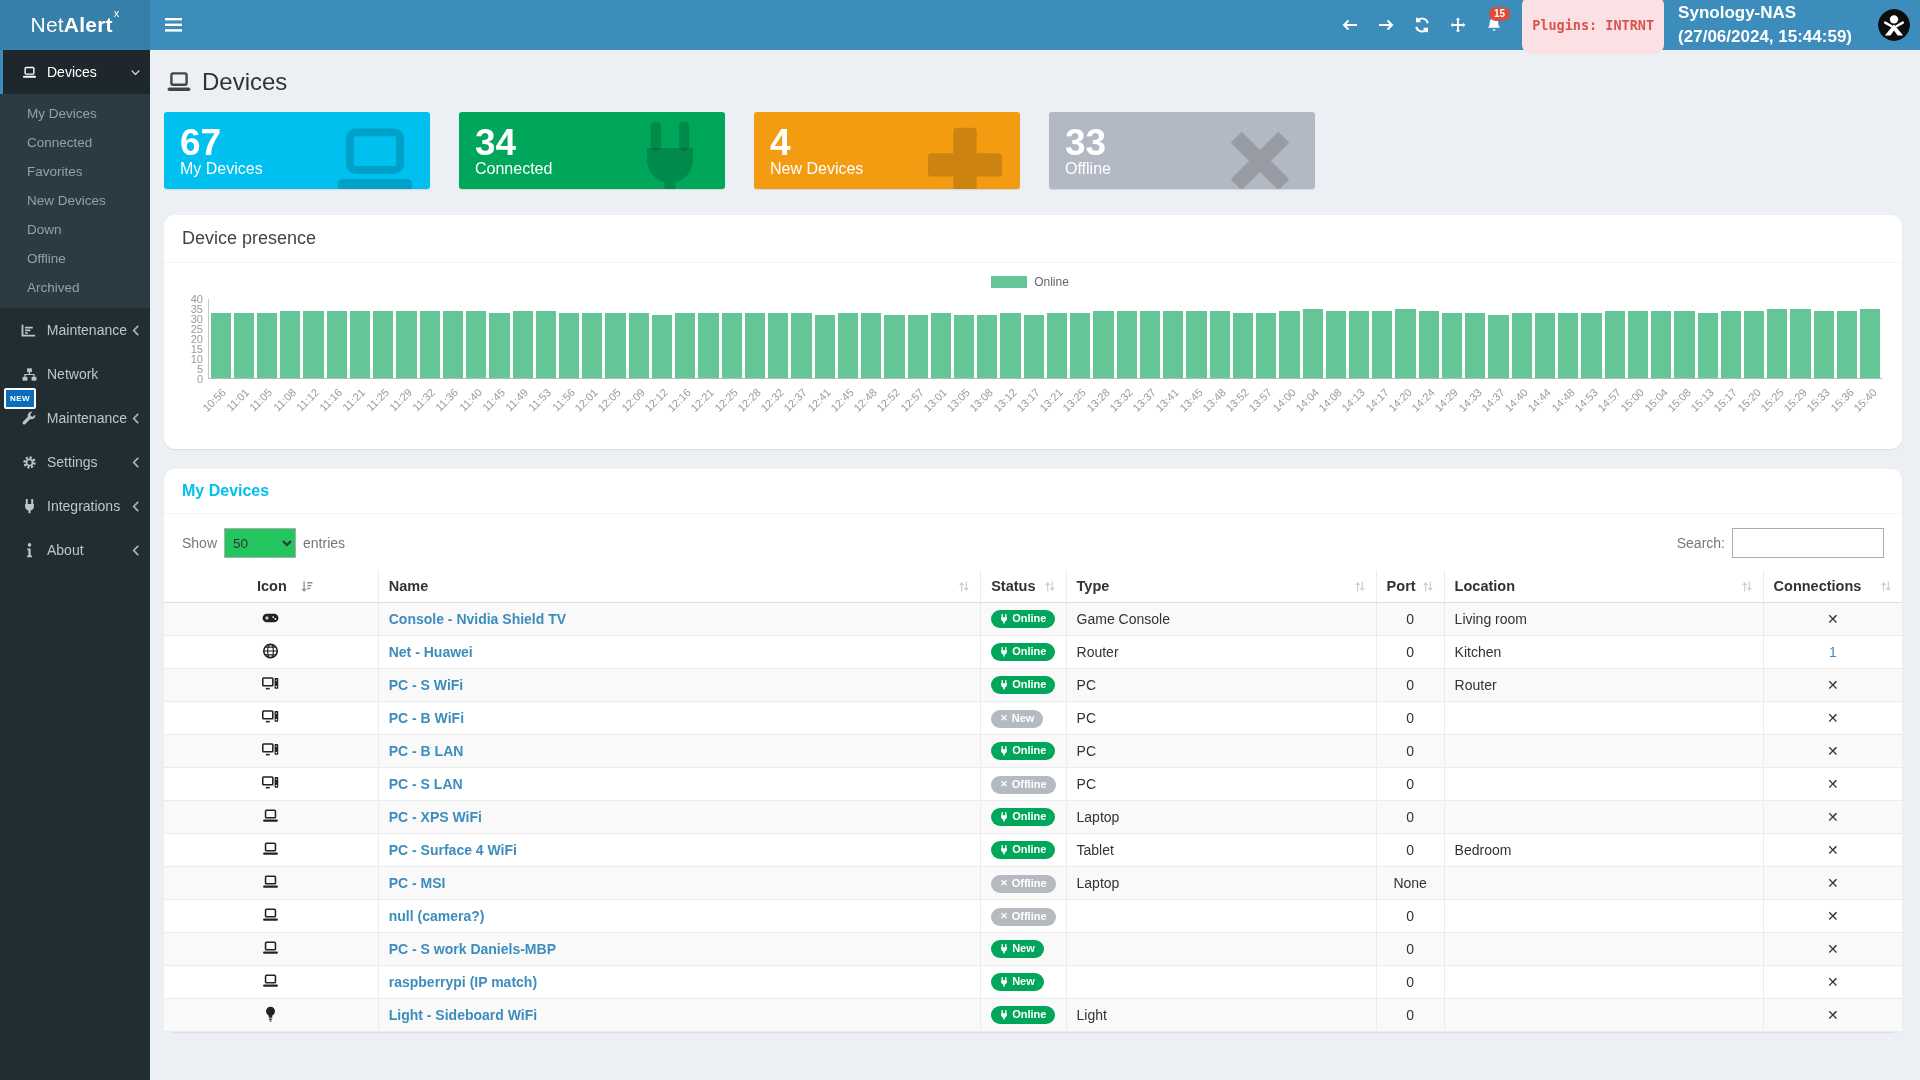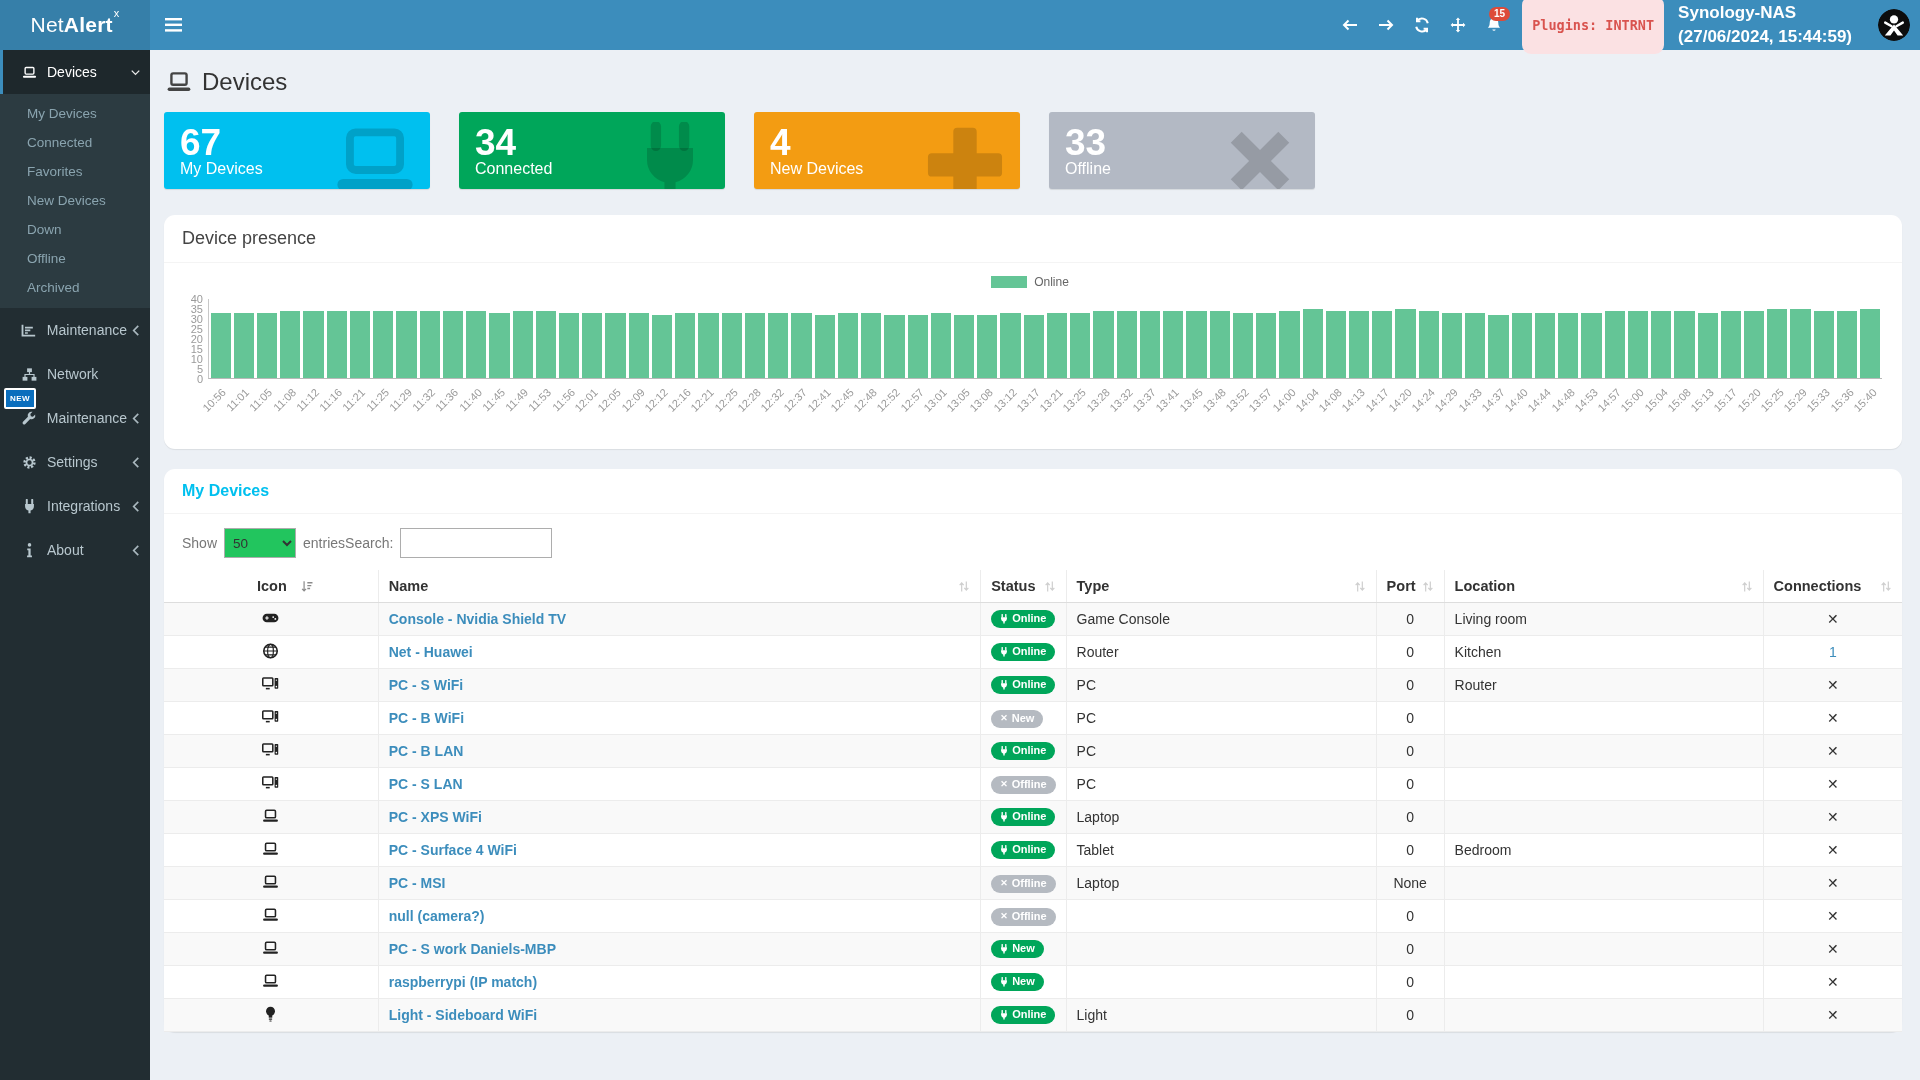--- a/index.html
+++ b/index.html
@@ -68,21 +68,21 @@
   .y-axis { width:30px; height:80px; display:flex; flex-direction:column; justify-content:space-between; align-items:flex-end; font-size:11px; color:#9a9a9a; padding-right:5px; transform:translateY(-5px); }
   .y-axis div { line-height:10px; }
   .plot { flex:1; }
   .bars { display:flex; align-items:flex-end; height:80px; border-left:1px solid #c8c8c8; border-bottom:1px solid #b9b9b9; }
   .bar { flex:1; background:#64c596; margin:0 1.5px; }
   .xlabels { display:flex; height:54px; margin-top:4px; }
   .xl { flex:1; position:relative; }
   .xl span { position:absolute; top:3px; right:50%; transform-origin:100% 0; transform:rotate(-45deg); font-size:11px; color:#9a9a9a; white-space:nowrap; }
 
   
-  .table-controls { display:flex; align-items:center; padding:14px 18px 12px; font-size:14px; color:#777; }
+  .table-controls { display:flex; justify-content:space-between; align-items:center; padding:14px 18px 12px; font-size:14px; color:#777; }
   .show-group { display:flex; align-items:center; gap:7px; }
   .show-group select { width:72px; height:30px; border:1px solid #adadad; background:#22c55e; font-size:13.5px; color:#333; padding:0 4px; font-family:inherit; }
   .search-group { display:flex; align-items:center; gap:7px; }
   .search-group input { width:152px; height:30px; border:1px solid #adadad; background:#fff; padding:0 6px; font-size:14px; }
 
   
   table.devices { width:100%; border-collapse:collapse; font-size:14px; color:#333; }
   .devices th { font-weight:700; padding:8px 10px; border-bottom:1px solid #ddd; border-left:1px solid #ececec; text-align:left; font-size:14.5px; cursor:pointer; white-space:nowrap; }
   .devices th:first-child { border-left:none; }
   .devices th .th-inner { display:flex; align-items:center; }

